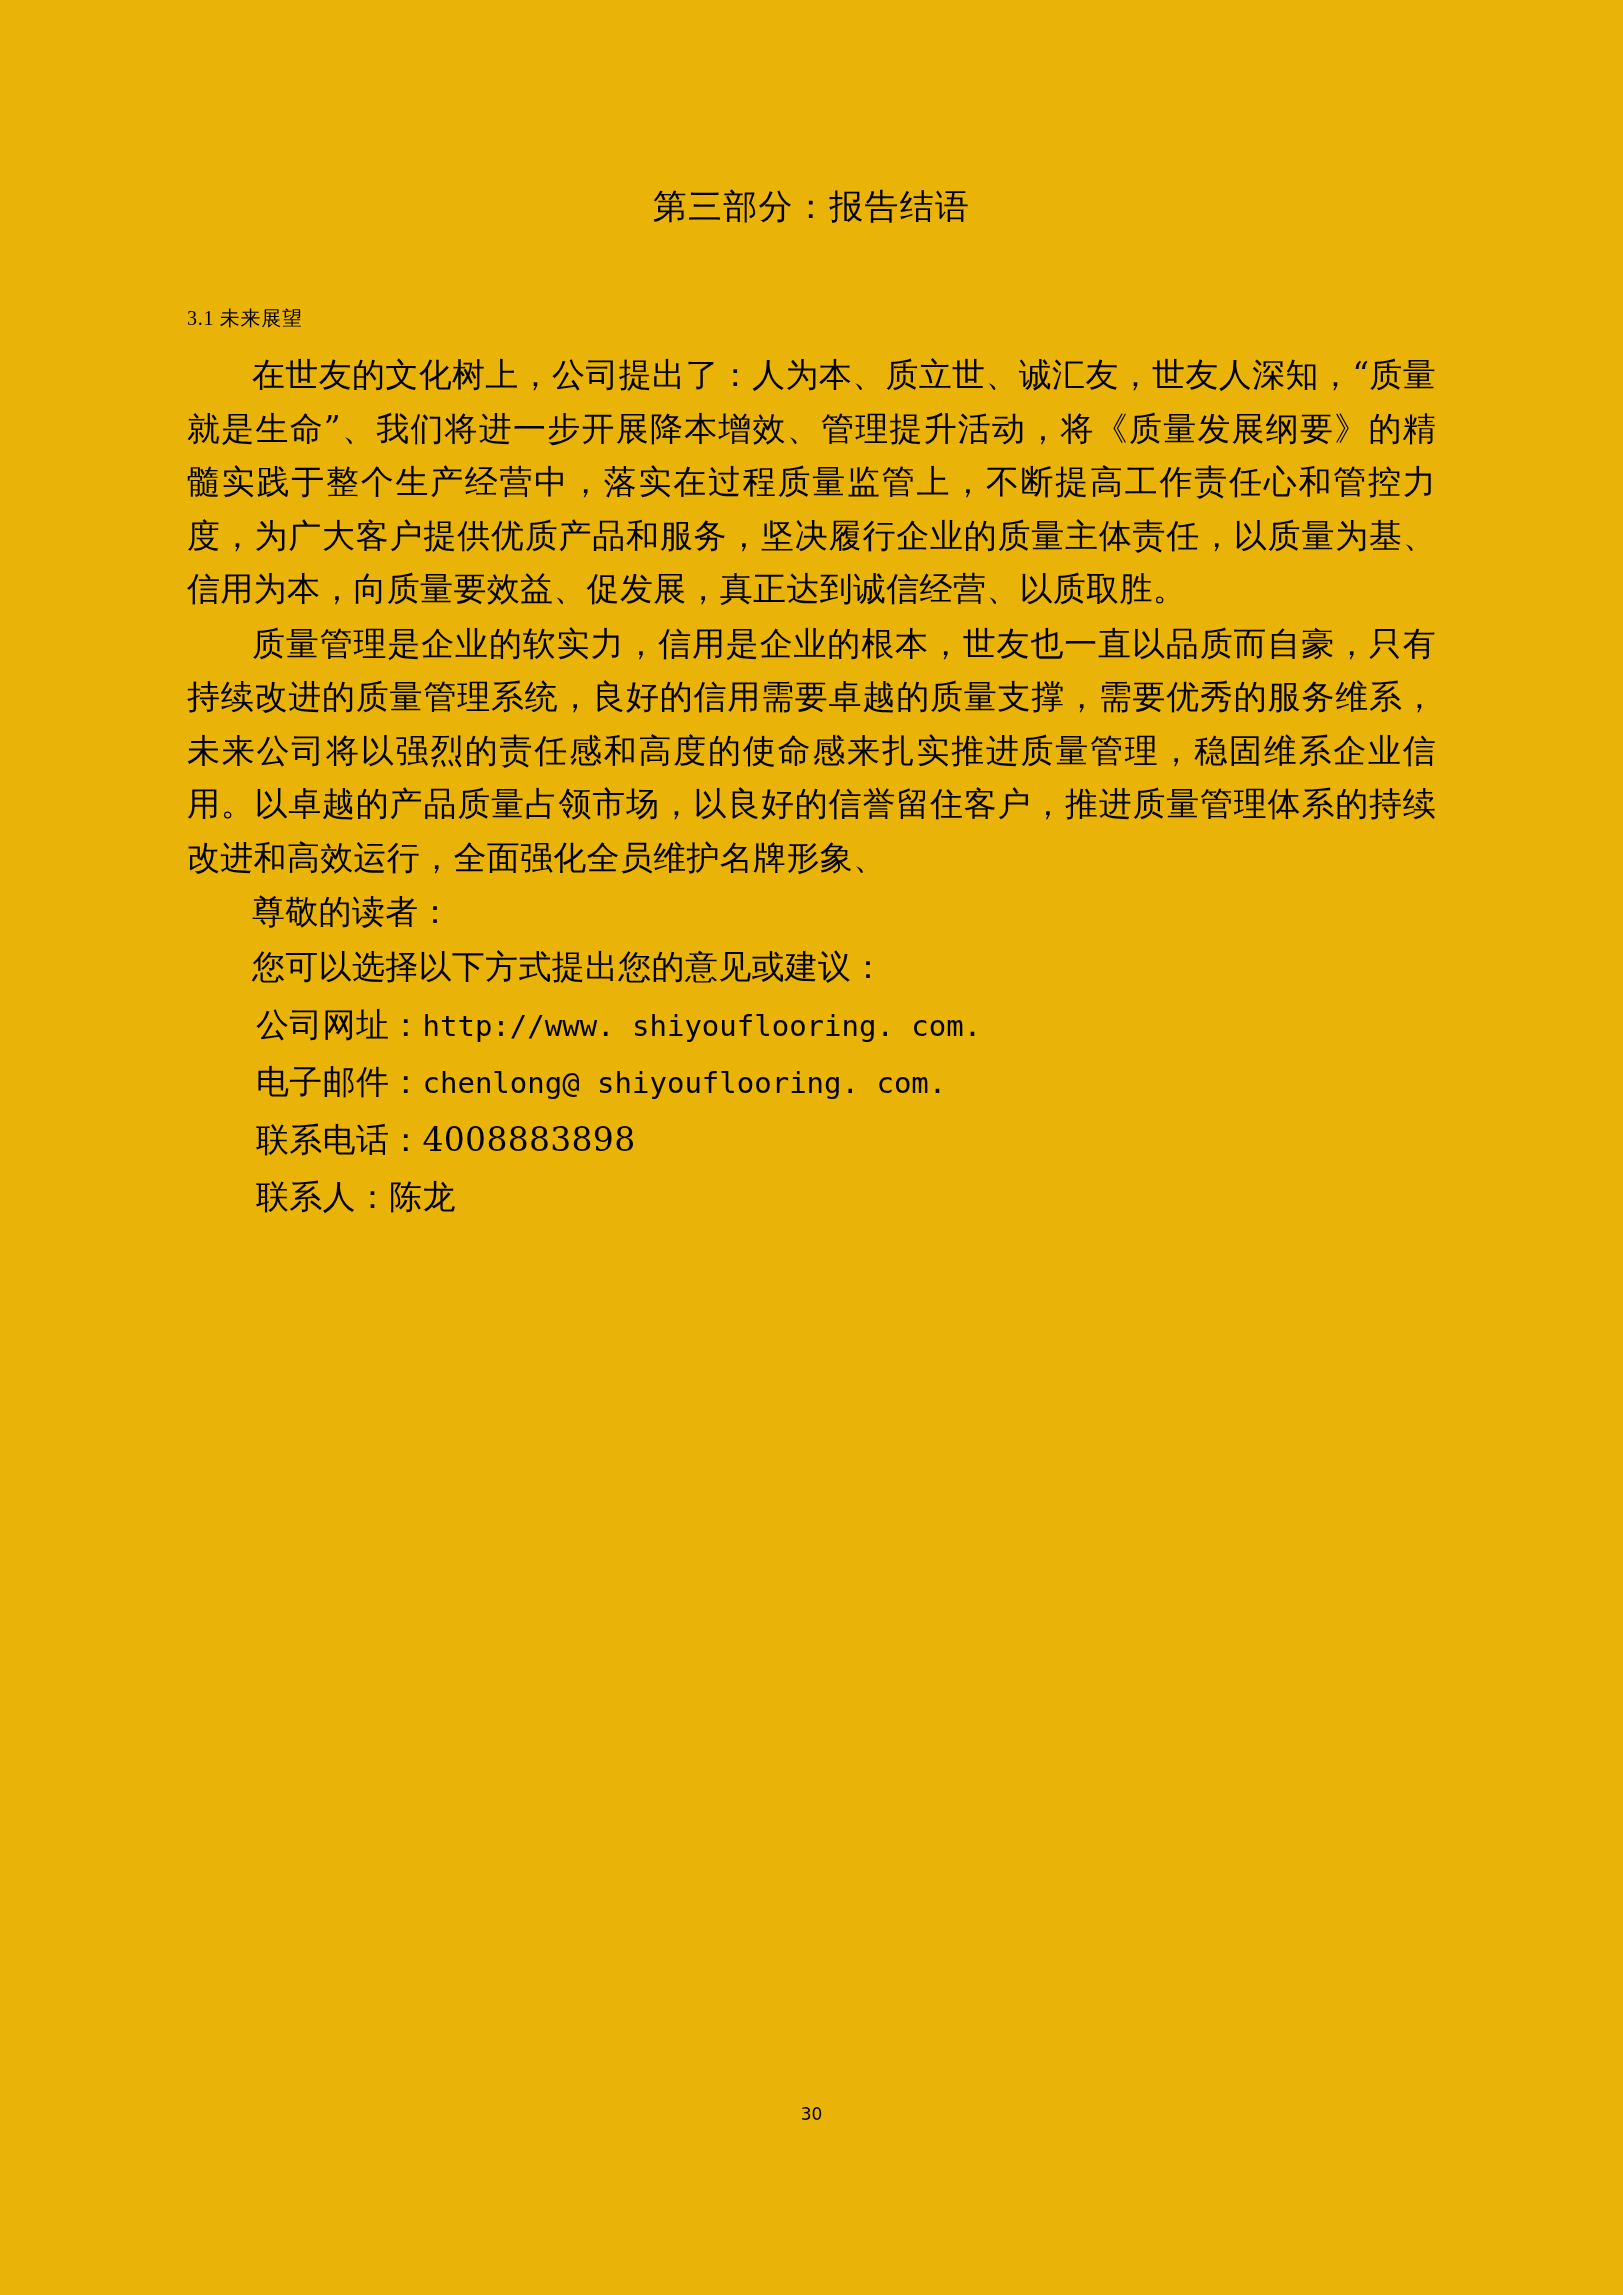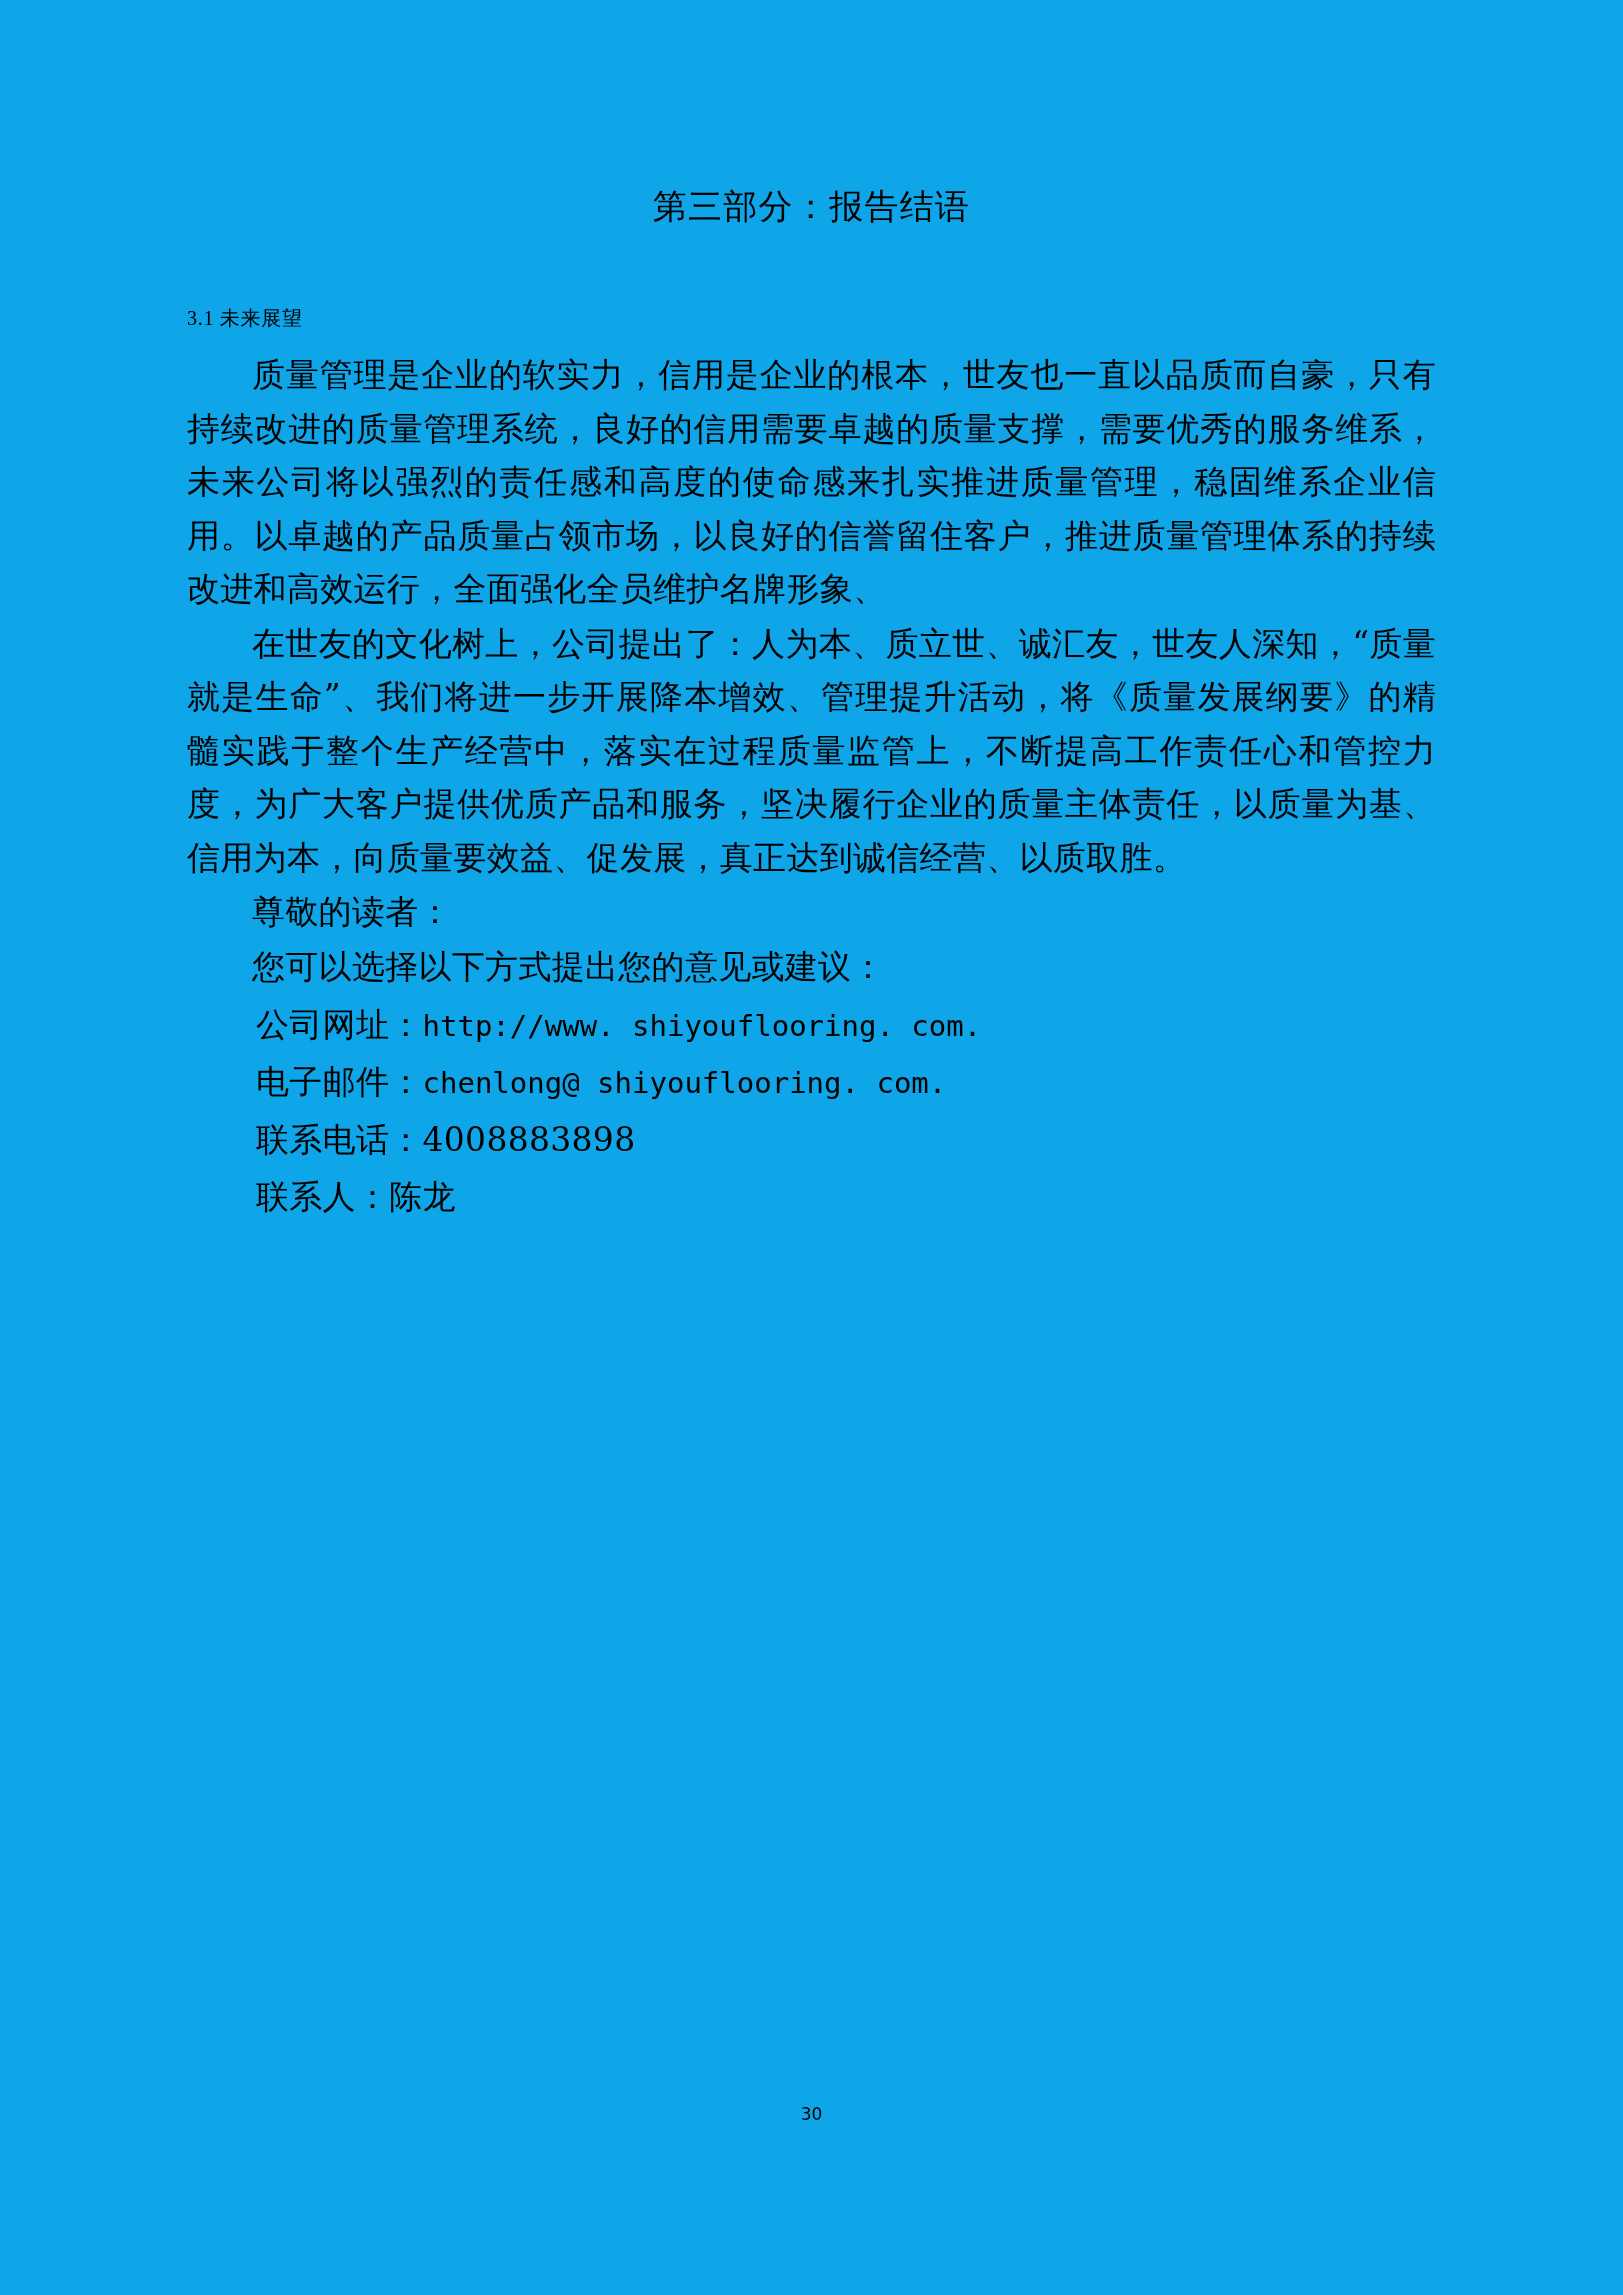--- a/index.html
+++ b/index.html
@@ -4,21 +4,21 @@
 <style>
   html, body {
     margin: 0;
     padding: 0;
     background: #ffffff;
   }
   .page {
     position: relative;
     width: 1623px;
     height: 2295px;
-    background: #0ea5e9;
+    background: #eab308;
     margin: 0 auto;
     box-sizing: border-box;
     font-family: "DejaVu Serif", serif;
     color: #000000;
   }
   .content {
     position: absolute;
     left: 187px;
     top: 183px;
     width: 1249px;
@@ -82,23 +82,23 @@
 <body>
 
 <div class="page">
 
   <div class="content">
 
     <h1 class="doc-title">第三部分：报告结语</h1>
 
     <h2 class="section-heading">3.1 未来展望</h2>
 
+    <p class="para">在世友的文化树上，公司提出了：人为本、质立世、诚汇友，世友人深知，“质量就是生命”、我们将进一步开展降本增效、管理提升活动，将《质量发展纲要》的精髓实践于整个生产经营中，落实在过程质量监管上，不断提高工作责任心和管控力度，为广大客户提供优质产品和服务，坚决履行企业的质量主体责任，以质量为基、信用为本，向质量要效益、促发展，真正达到诚信经营、以质取胜。</p>
+
     <p class="para">质量管理是企业的软实力，信用是企业的根本，世友也一直以品质而自豪，只有持续改进的质量管理系统，良好的信用需要卓越的质量支撑，需要优秀的服务维系，未来公司将以强烈的责任感和高度的使命感来扎实推进质量管理，稳固维系企业信用。以卓越的产品质量占领市场，以良好的信誉留住客户，推进质量管理体系的持续改进和高效运行，全面强化全员维护名牌形象、</p>
-
-    <p class="para">在世友的文化树上，公司提出了：人为本、质立世、诚汇友，世友人深知，“质量就是生命”、我们将进一步开展降本增效、管理提升活动，将《质量发展纲要》的精髓实践于整个生产经营中，落实在过程质量监管上，不断提高工作责任心和管控力度，为广大客户提供优质产品和服务，坚决履行企业的质量主体责任，以质量为基、信用为本，向质量要效益、促发展，真正达到诚信经营、以质取胜。</p>
 
 
     <p class="para">尊敬的读者：</p>
 
 
     <p class="para">您可以选择以下方式提出您的意见或建议：</p>
 
     <p class="line"><span>公司网址：</span><span class="mono">http://www. shiyouflooring. com.</span></p>
 
     <p class="line"><span>电子邮件：</span><span class="mono">chenlong@ shiyouflooring. com.</span></p>

